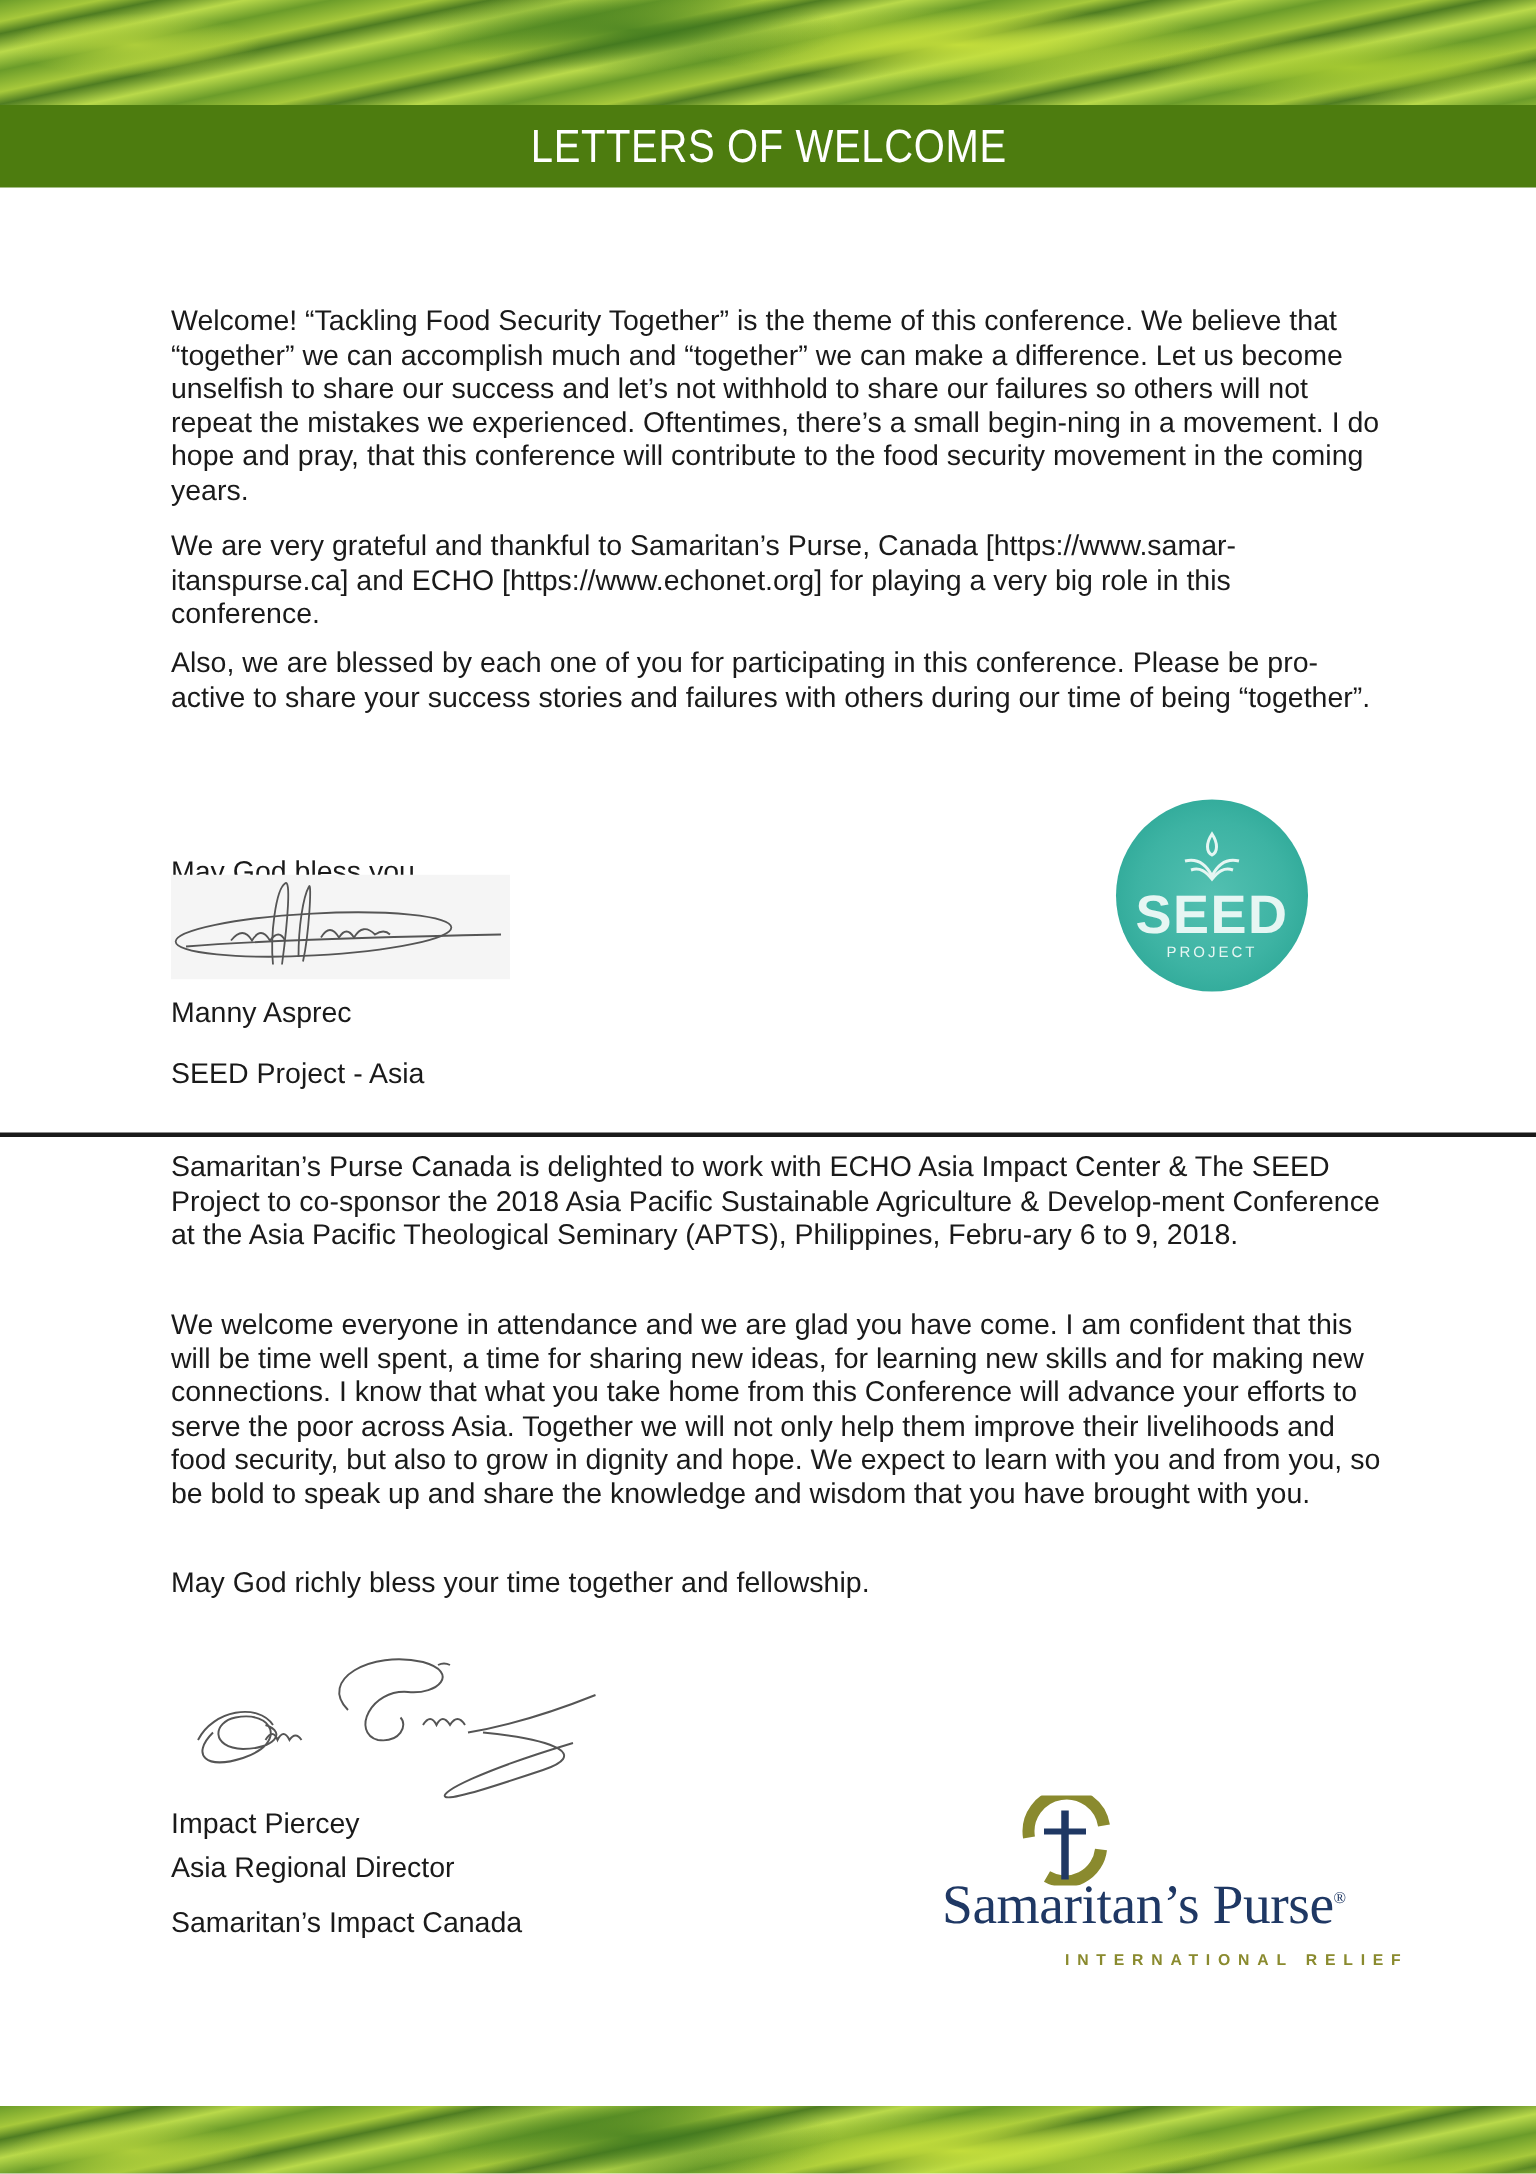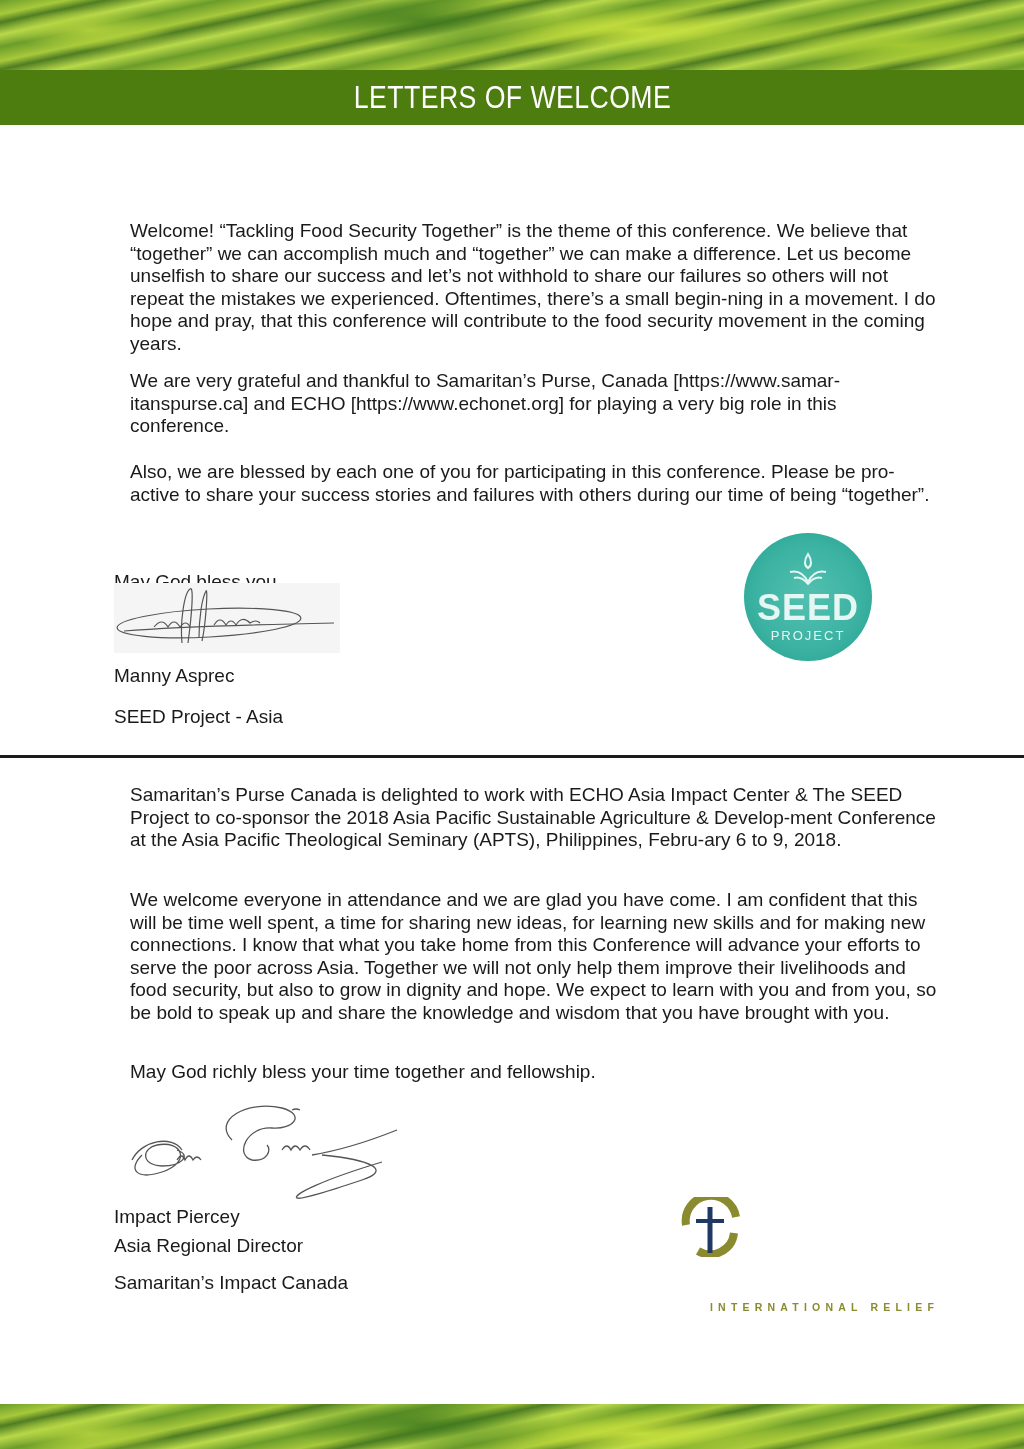--- a/index.html
+++ b/index.html
@@ -23,40 +23,40 @@
   .title-bar {
     position: absolute; top: 70px; left: 0; width: 1024px; height: 55px;
     background: #4d7c0f; display: flex; align-items: center; justify-content: center;
   }
   .title-bar span {
     color: #ffffff; font-size: 31px; letter-spacing: 0.5px;
     font-family: "Liberation Sans Narrow", "Liberation Sans", sans-serif;
     transform: scaleX(0.86); display: inline-block;
   }
   .para {
-    position: absolute; left: 114px; width: 810px; margin: 16px;
+    position: absolute; left: 114px; width: 810px; margin: 0;
     font-size: 19px; line-height: 22.5px; color: #1a1a1a;
     transform-origin: left top;
   }
   .line { position: absolute; left: 114px; font-size: 19px; color: #1a1a1a; margin: 0; }
   .divider {
     position: absolute; left: 0; top: 755px; width: 1024px; height: 3px; background: #1a1a1a;
   }
   .sig { position: absolute; }
   .seed-logo {
     position: absolute; left: 744px; top: 533px; width: 128px; height: 128px;
     border-radius: 50%;
     background: radial-gradient(circle at 50% 50%, #53c0b1 0%, #3db3a3 55%, #23a08f 100%);
     display: flex; flex-direction: column; align-items: center; justify-content: center;
   }
   .seed-logo .seed-word {
     color: #e6f6f3; font-weight: bold; font-size: 36px; letter-spacing: 1px; line-height: 36px; margin-top: 4px;
   }
   .seed-logo .seed-sub {
-    color: #e6f6f3; font-size: 13px; letter-spacing: 2px; margin-top: 2px;
+    color: #e6f6f3; font-size: 10px; letter-spacing: 2px; margin-top: 2px;
   }
   .sp-logo { position: absolute; left: 624px; top: 1197px; width: 330px; height: 120px; }
   .sp-name {
     position: absolute; left: 4px; top: 52px; font-family: "Liberation Serif", serif;
     font-size: 37px; color: #1f3864; white-space: nowrap; letter-spacing: -0.3px;
   }
   .sp-reg { font-size: 11px; vertical-align: super; }
   .sp-tag {
     position: absolute; left: 86px; top: 104px; font-size: 10.5px; color: #8a8a2e;
     letter-spacing: 5.2px; font-weight: bold; white-space: nowrap; text-align: center;
@@ -65,21 +65,21 @@
 </head>
 <body>
 
 <div class="banner-img banner-top"></div>
 <div class="title-bar">
   <span>LETTERS OF WELCOME</span>
 </div>
 
 <p class="para" style="top:204px;">Welcome! “Tackling Food Security Together” is the theme of this conference. We believe that “together” we can accomplish much and “together” we can make a difference. Let us become unselfish to share our success and let’s not withhold to share our failures so others will not repeat the mistakes we experienced. Oftentimes, there’s a small begin-ning in a movement. I do hope and pray, that this conference will contribute to the food security movement in the coming years.</p>
 <p class="para" style="top:354px;">We are very grateful and thankful to Samaritan’s Purse, Canada [https://www.samar-itanspurse.ca] and ECHO [https://www.echonet.org] for playing a very big role in this conference.</p>
-<p class="para" style="top:445px;">Also, we are blessed by each one of you for participating in this conference. Please be pro-active to share your success stories and failures with others during our time of being “together”.</p>
+<p class="para" style="top:432px;">Also, we are blessed by each one of you for participating in this conference. Please be pro-active to share your success stories and failures with others during our time of being “together”.</p>
 
 <p class="line" style="top:571px;">May God bless you,</p>
 
 <svg class="sig" style="left:114px; top:583px;" width="226" height="70" viewBox="0 0 226 70">
   <rect x="0" y="0" width="226" height="70" fill="#f5f5f5"></rect>
   <g fill="none" stroke="#555" stroke-width="1.2">
     <ellipse cx="95" cy="40" rx="92" ry="14" transform="rotate(-3 95 40)"></ellipse>
     <path d="M10 48 C60 44, 120 42, 220 40"></path>
     <path d="M68 60 C66 40, 70 10, 76 6 C80 2, 78 30, 74 60"></path>
     <path d="M85 55 C85 35, 88 15, 92 8 C94 4, 92 40, 88 58"></path>
@@ -126,16 +126,19 @@
 <p class="line" style="top:1235px;">Asia Regional Director</p>
 <p class="line" style="top:1272px;">Samaritan’s Impact Canada</p>
 
 <div class="sp-logo">
   <svg style="position:absolute; left:54px; top:0;" width="64" height="60" viewBox="0 0 64 60">
     <path d="M8 28 A24 24 0 0 1 58 20" fill="none" stroke="#8a8a2e" stroke-width="8"></path>
     <path d="M56 36 A24 24 0 0 1 20 54" fill="none" stroke="#8a8a2e" stroke-width="8"></path>
     <path d="M32 10 L32 56" stroke="#1f3864" stroke-width="5"></path>
     <path d="M18 24 L46 24" stroke="#1f3864" stroke-width="4"></path>
   </svg>
+  <div class="sp-name">
+    <span>Samaritan’s Purse</span><span class="sp-reg">®</span>
+  </div>
   <div class="sp-tag">INTERNATIONAL RELIEF</div>
 </div>
 
 <div class="banner-img banner-bottom"></div>
 
 </body></html>

